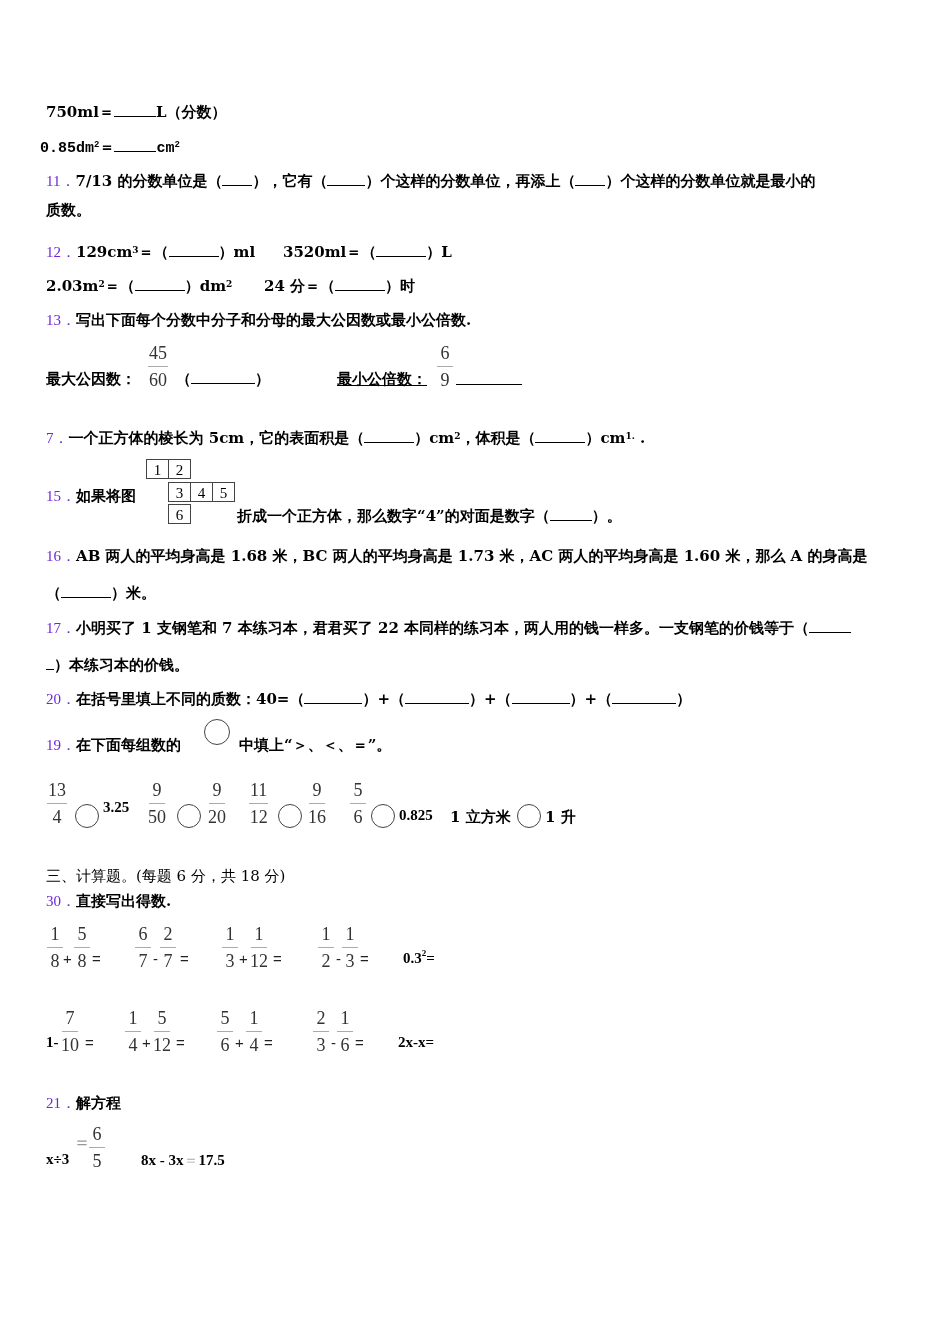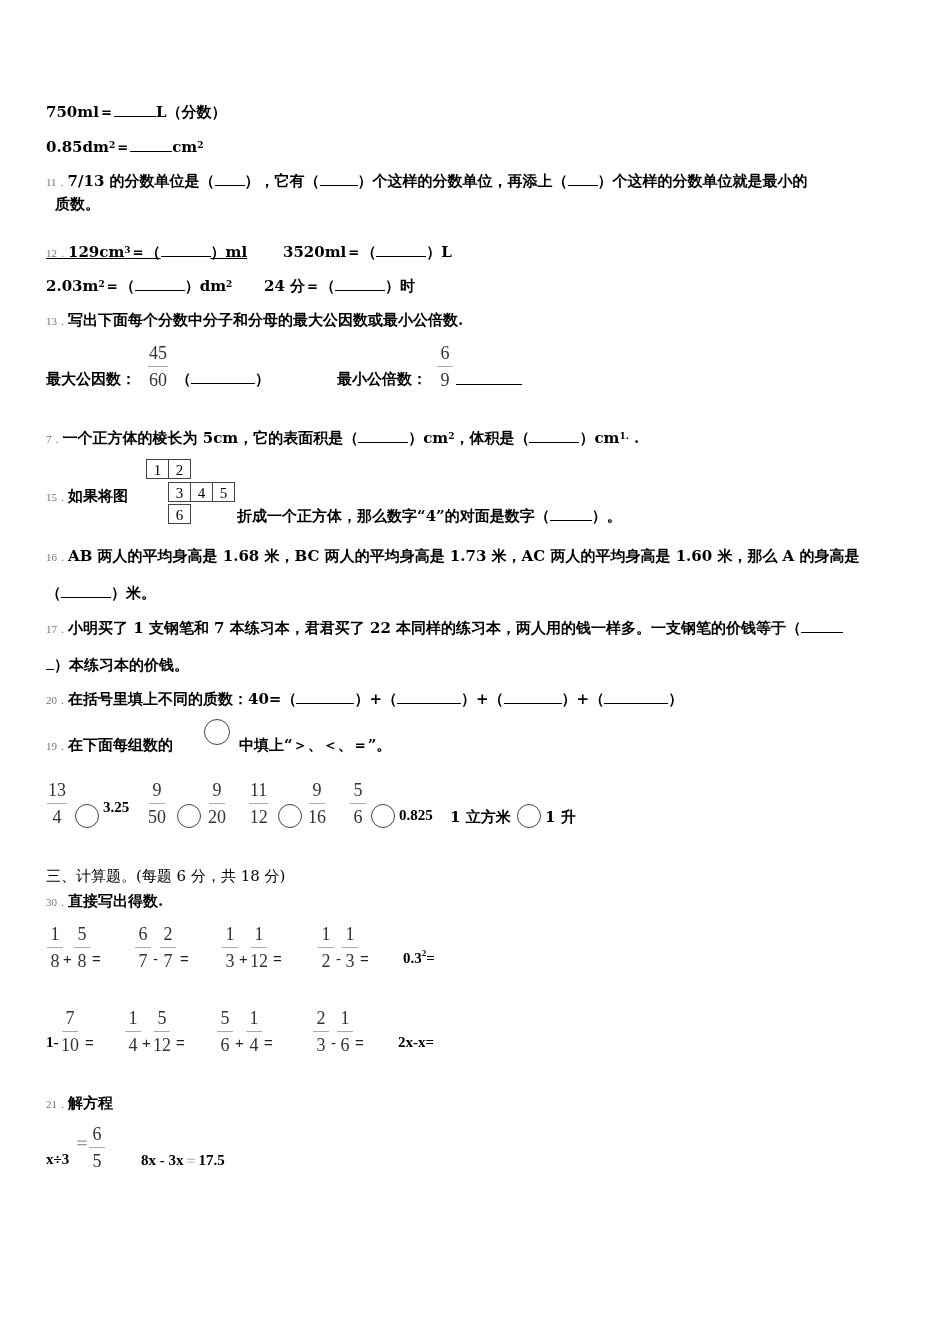--- a/index.html
+++ b/index.html
@@ -3,21 +3,21 @@
   <meta charset="utf-8">
   <style>
     html, body { margin: 0; padding: 0; background: #ffffff; }
     body {
       width: 950px; height: 1344px; position: relative; overflow: hidden;
       font-family: "DejaVu Serif", "Liberation Serif", serif;
       color: #000;
     }
     .abs { position: absolute; white-space: nowrap; }
     .line { font-size: 15px; line-height: 20px; }
-    .qn { font-family: "Liberation Serif", serif; font-weight: normal; font-size: 11px; color: #737373; }
+    .qn { font-family: "Liberation Serif", serif; font-weight: normal; font-size: 15px; color: #6d28d9; }
     .cn { font-weight: bold; font-size: 15px; }
     sup { font-size: 9px; vertical-align: top; position: relative; top: -2px; }
     .blank { display: inline-block; border-bottom: 1px solid #000; height: 14px; vertical-align: baseline; }
     .frac {
       position: absolute; display: inline-flex; flex-direction: column; align-items: center;
       font-family: "Liberation Serif", serif; font-size: 18px; color: #333; line-height: 20px;
     }
     .frac .num { padding: 0 1px 3px; border-bottom: 1px solid #aaa; min-width: 14px; text-align: center; }
     .frac .den { padding-top: 3px; text-align: left; }
     .op { position: absolute; font-family: "Liberation Sans", sans-serif; font-size: 15px; color: #222; }
@@ -31,30 +31,30 @@
       box-sizing: border-box; background: #fff;
     }
     .bold-ser { font-family: "Liberation Serif", serif; font-weight: bold; font-size: 15px; }
   </style>
 </head>
 <body>
 
 <div class="abs line cn" style="left:46px; top:102px;">
   <span>750ml＝</span><span class="blank" style="width:42px;"></span><span>L（分数）</span>
 </div>
-<div class="abs line cn" style="left:46px; top:137px;">
+<div class="abs line cn" style="left:40px; top:137px;font-family:Liberation Mono, monospace;">
   <span>0.85dm</span><sup>2</sup><span>＝</span><span class="blank" style="width:42px;"></span><span>cm</span><sup>2</sup>
 </div>
 
 <div class="abs line cn" style="left:46px; top:171px;">
   <span class="qn">11．</span><span>7/13 的分数单位是（</span><span class="blank" style="width:30px;"></span><span>），它有（</span><span class="blank" style="width:38px;"></span><span>）个这样的分数单位，再添上（</span><span class="blank" style="width:30px;"></span><span>）个这样的分数单位就是最小的</span>
 </div>
-<div class="abs line cn" style="left:46px; top:194px;margin-left:9px;">质数。</div>
-
-<div class="abs line cn" style="left:46px; top:242px;text-decoration:underline;">
+<div class="abs line cn" style="left:46px; top:200px;">质数。</div>
+
+<div class="abs line cn" style="left:46px; top:242px;">
   <span class="qn">12．</span><span>129cm</span><sup>3</sup><span>＝（</span><span class="blank" style="width:50px;"></span><span>）ml</span>
 </div>
 <div class="abs line cn" style="left:283px; top:242px;">
   <span>3520ml＝（</span><span class="blank" style="width:50px;"></span><span>）L</span>
 </div>
 <div class="abs line cn" style="left:46px; top:276px;">
   <span>2.03m</span><sup>2</sup><span>＝（</span><span class="blank" style="width:50px;"></span><span>）dm</span><sup>2</sup>
 </div>
 <div class="abs line cn" style="left:264px; top:276px;">
   <span>24 分＝（</span><span class="blank" style="width:50px;"></span><span>）时</span>
@@ -64,21 +64,21 @@
   <span class="qn">13．</span><span>写出下面每个分数中分子和分母的最大公因数或最小公倍数.</span>
 </div>
 <div class="abs line cn" style="left:46px; top:369px;">最大公因数：</div>
 <div class="frac" style="left:148px; top:343px;">
   <span class="num">45</span>
   <span class="den">60</span>
 </div>
 <div class="abs line cn" style="left:176px; top:369px;">
   <span>（</span><span class="blank" style="width:64px;"></span><span>）</span>
 </div>
-<div class="abs line cn" style="left:337px; top:369px;">最小公倍数：</div>
+<div class="abs line cn" style="left:337px; top:369px;text-decoration:underline;">最小公倍数：</div>
 <div class="frac" style="left:437px; top:343px;">
   <span class="num">6</span>
   <span class="den">9</span>
 </div>
 <div class="abs" style="left:456px; top:370px;">
   <span class="blank" style="width:66px;"></span>
 </div>
 
 <div class="abs line cn" style="left:46px; top:428px;">
   <span class="qn">7．</span><span>一个正方体的棱长为 5cm，它的表面积是（</span><span class="blank" style="width:50px;"></span><span>）cm</span><sup>2</sup><span>，体积是（</span><span class="blank" style="width:50px;"></span><span>）cm</span><sup>1.</sup><span> .</span>

